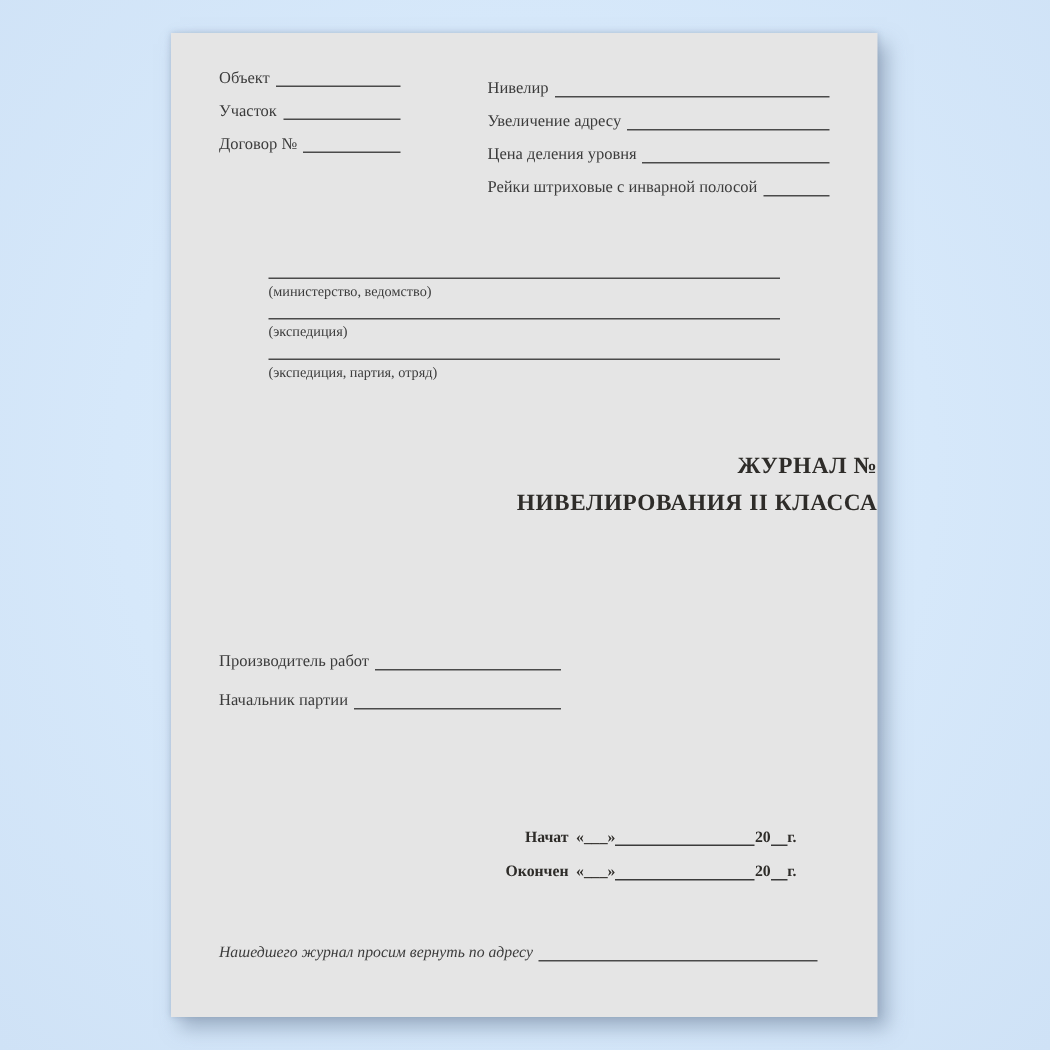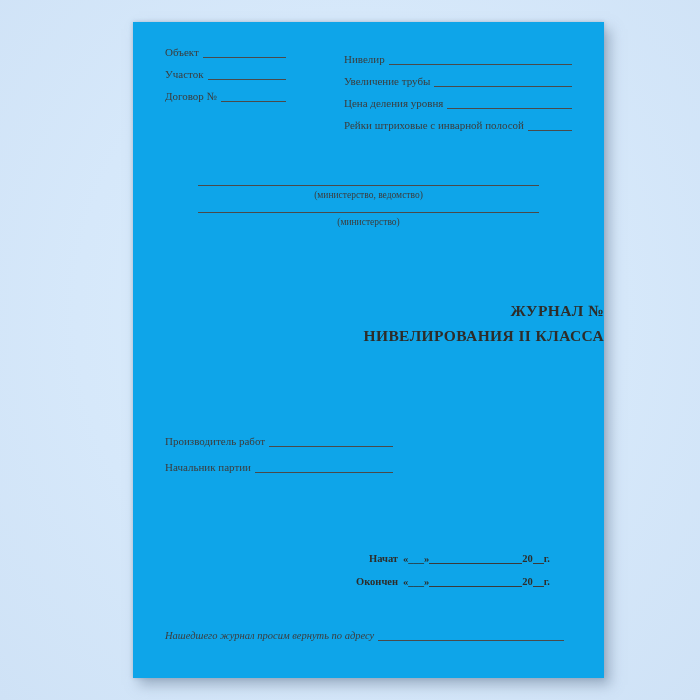--- a/index.html
+++ b/index.html
@@ -9,40 +9,39 @@
   }
   body {
     position: relative;
     background: radial-gradient(ellipse at 50% 45%, #ddeefc 0%, #d6e8fa 55%, #cfe2f6 100%);
     overflow: hidden;
   }
   .paper {
     position: absolute;
     left: 114px; top: 22px;
     width: 471px; height: 656px;
-    background: #0ea5e9;
+    background: #e5e5e5;
     box-shadow: 0 0 4px rgba(125,145,168,0.45), 6px 7px 12px rgba(104,124,150,0.5);
     color: #3c3c3c;
-    margin-left: 19px;
   }
   
   .field-row { display: flex; align-items: flex-end; font-size: 11px; line-height: 13px; }
   .field-row .lbl { white-space: nowrap; padding-right: 4px; }
   .fill-line { flex: 1; border-bottom: 1px solid #4a4a4a; margin-bottom: 1px; }
 
   .top-left  { position: absolute; left: 32px;  top: 24px; width: 121px; }
   .top-left  .field-row { margin-bottom: 9px; }
   .top-right { position: absolute; left: 211px; top: 31px; width: 228px; }
   .top-right .field-row { margin-bottom: 9px; }
 
   .org-section { position: absolute; left: 65px; top: 163px; width: 341px; }
   .org-item { margin-bottom: 11px; }
   .org-line { height: 1px; border-bottom: 1px solid #4a4a4a; }
   .org-caption {
-    text-align: center; font-size: 9.5px; line-height: 12px;
+    font-size: 9.5px; line-height: 12px;
     padding-top: 3px; margin-bottom: 6px; color: #3c3c3c;
   }
 
   .doc-title {
     position: absolute; left: 0; right: 0; top: 276px;
     text-align: right; font-weight: 700; color: #2e2c29;
     font-size: 15.5px; line-height: 25px; letter-spacing: 0.4px;
   }
 
   .staff-section { position: absolute; left: 32px; top: 413px; width: 228px; }
@@ -81,41 +80,45 @@
       <span class="fill-line"></span>
     </div>
   </div>
 
   <div class="top-right">
     <div class="field-row">
       <span class="lbl">Нивелир</span>
       <span class="fill-line"></span>
     </div>
     <div class="field-row">
-      <span class="lbl">Увеличение трубы</span>
+      <span class="lbl">Увеличение адресу</span>
       <span class="fill-line"></span>
     </div>
     <div class="field-row">
       <span class="lbl">Цена деления уровня</span>
       <span class="fill-line"></span>
     </div>
     <div class="field-row">
       <span class="lbl">Рейки штриховые с инварной полосой</span>
       <span class="fill-line"></span>
     </div>
   </div>
 
   <div class="org-section">
     <div class="org-item">
       <div class="org-line"></div>
       <div class="org-caption">(министерство, ведомство)</div>
     </div>
     <div class="org-item">
       <div class="org-line"></div>
-      <div class="org-caption">(министерство)</div>
+      <div class="org-caption">(экспедиция)</div>
+    </div>
+    <div class="org-item">
+      <div class="org-line"></div>
+      <div class="org-caption">(экспедиция, партия, отряд)</div>
     </div>
   </div>
 
   <div class="doc-title">
     <div>ЖУРНАЛ №</div>
     <div>НИВЕЛИРОВАНИЯ II КЛАССА</div>
   </div>
 
   <div class="staff-section">
     <div class="field-row">

